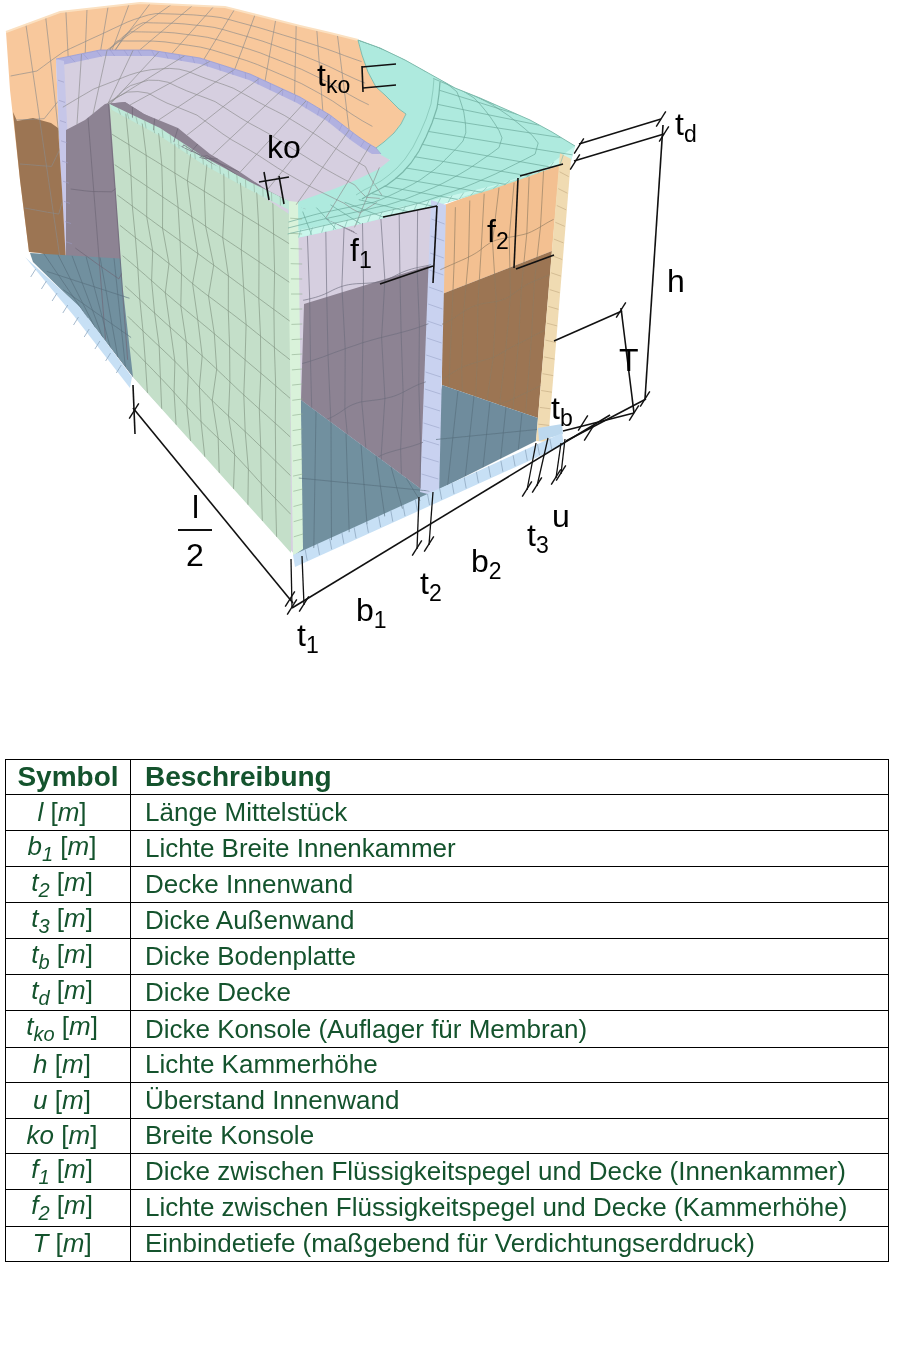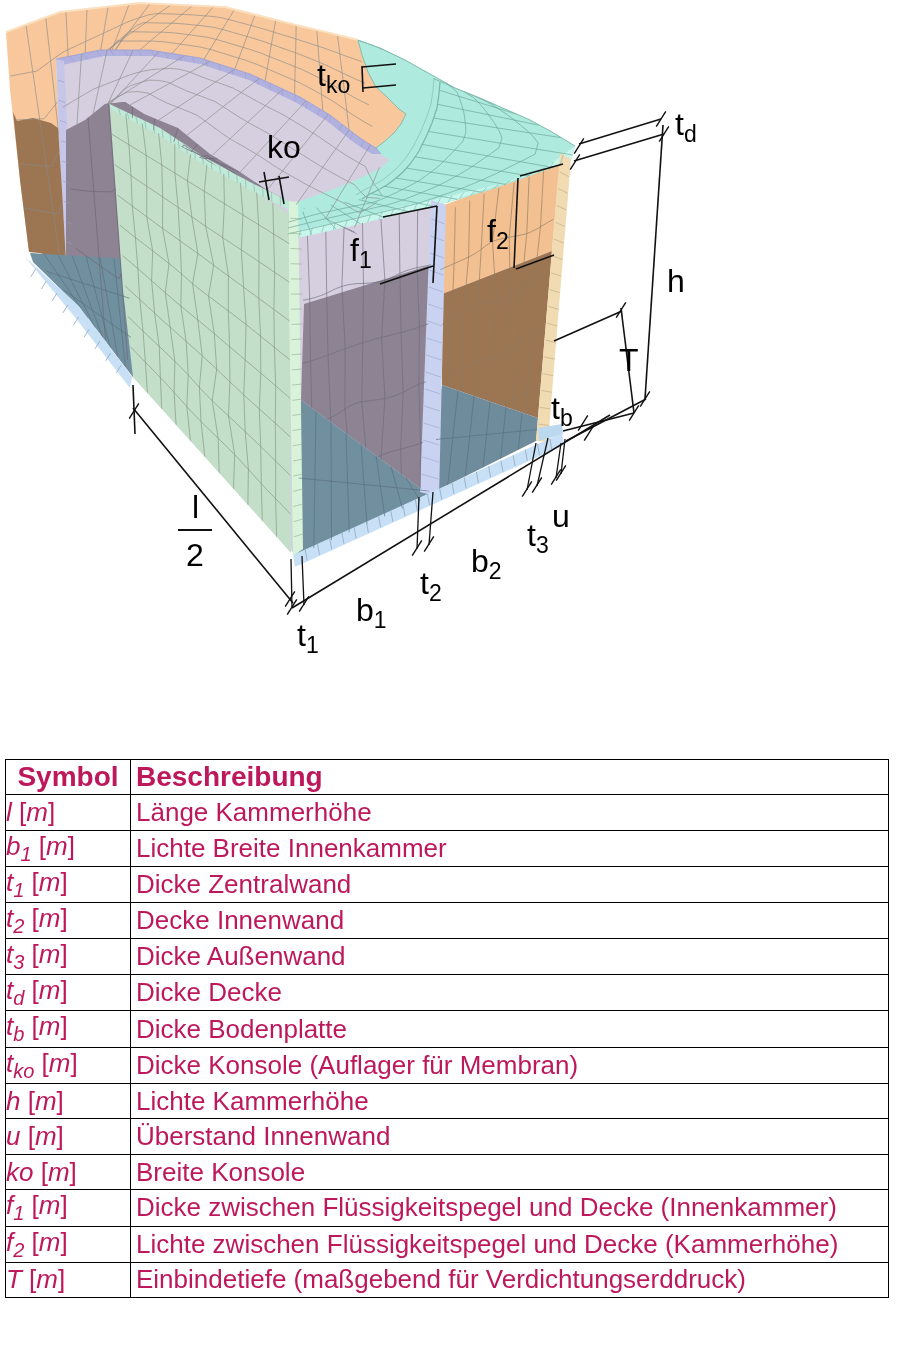--- a/index.html
+++ b/index.html
@@ -1,19 +1,19 @@
 <!DOCTYPE html>
 <html><head><meta charset="utf-8"><style>
 *{margin:0;padding:0;box-sizing:border-box}
 body{width:897px;height:1348px;background:#fff;font-family:"Liberation Sans",sans-serif;position:relative;overflow:hidden}
 table{position:absolute;left:5px;top:759px;width:884px;border-collapse:collapse;table-layout:fixed}
-td{border:1.6px solid #000;font-size:26px;color:#be185d;height:35.5px;padding:0;vertical-align:middle;white-space:nowrap;overflow:hidden}
+td{border:1.6px solid #000;font-size:26px;color:#14532d;height:35.5px;padding:0;vertical-align:middle;white-space:nowrap;overflow:hidden}
 .hd td{height:35px;font-size:28px}
-.c1{width:125px;text-align:left;padding-right:12px}
-.c2{padding-left:5px}
+.c1{width:125px;text-align:center;padding-right:12px}
+.c2{padding-left:14px}
 .hd .c1{text-align:center;padding-right:0}
 sub{font-size:20px}
 </style></head><body>
 <svg width="897" height="740" viewBox="0 0 897 740" style="position:absolute;top:0;left:0">
     <path d="M29.0,252.0 L20.0,180.0 L10.0,90.0 L6.0,32.0 L60.0,12.0 L140.0,3.0 L225.0,7.0 L300.0,26.0 L330.0,33.0 L358.0,40.0 L362.0,55.0 L368.0,72.0 L376.0,87.0 L385.0,95.0 L392.0,102.0 L399.0,109.0 L406.0,114.0 L401.0,124.0 L394.0,133.0 L384.0,142.0 L376.0,148.0 L376.0,148.0 L366.0,142.0 L356.0,135.0 L330.0,115.0 L300.0,97.0 L250.0,74.0 L200.0,58.0 L150.0,50.0 L100.0,50.0 L56.0,59.0 L60.0,160.0 L66.0,262.0 L57.0,258.0 L40.0,253.0 Z" fill="#f8c89c"></path>
     <path d="M56.0,59.0 L100.0,50.0 L150.0,50.0 L200.0,58.0 L250.0,74.0 L300.0,97.0 L330.0,115.0 L356.0,135.0 L366.0,142.0 L376.0,148.0 L390.0,160.0 L437.0,204.0 L434.0,300.0 L421.0,490.0 L296.0,556.0 L133.0,377.0 L127.0,367.0 L80.0,307.0 L66.0,262.0 L60.0,160.0 Z" fill="#d6cfe0"></path>
     <path d="M56.0,59.0 L100.0,50.0 L150.0,50.0 L200.0,58.0 L250.0,74.0 L300.0,97.0 L330.0,115.0 L356.0,135.0 L366.0,142.0 L376.0,148.0 L381.0,154.0 L372.0,154.0 L362.0,148.0 L352.0,141.0 L327.0,121.0 L297.0,103.0 L249.0,80.0 L200.0,64.0 L152.0,56.0 L104.0,56.0 L62.0,65.0 Z" fill="#b1b1e0"></path>
     <path d="M56.0,59.0 L64.0,61.0 L74.0,264.0 L80.0,307.0 L66.0,262.0 L60.0,160.0 Z" fill="#c6c6e8"></path>
     <path d="M13.0,112.0 L17.0,121.0 L33.0,118.0 L51.0,123.0 L58.0,128.0 L62.0,190.0 L66.0,262.0 L57.0,258.0 L40.0,253.0 L29.0,252.0 L20.0,180.0 Z" fill="#9c7553"></path>
     <path d="M66.0,130.0 L85.0,120.0 L105.0,104.0 L125.0,102.0 L144.0,114.0 L160.0,122.0 L160.0,270.0 L133.0,377.0 L80.0,307.0 L66.0,262.0 Z" fill="#8d8393"></path>
@@ -459,45 +459,41 @@
     <text x="186" y="566" font-family="Liberation Sans, sans-serif" font-size="32">2</text>
   </svg>
 <table>
     <tbody>
       <tr class="hd">
         <td class="c1"><b>Symbol</b></td>
         <td class="c2"><b>Beschreibung</b></td>
       </tr>
       <tr>
         <td class="c1"><i>l</i> [<i>m</i>]</td>
-        <td class="c2">Länge Kammerhöhe</td>
+        <td class="c2">Länge Mittelstück</td>
       </tr>
       <tr>
         <td class="c1"><i>b</i><sub><i>1</i></sub> [<i>m</i>]</td>
         <td class="c2">Lichte Breite Innenkammer</td>
       </tr>
       <tr>
-        <td class="c1"><i>t</i><sub><i>1</i></sub> [<i>m</i>]</td>
-        <td class="c2">Dicke Zentralwand</td>
-      </tr>
-      <tr>
         <td class="c1"><i>t</i><sub><i>2</i></sub> [<i>m</i>]</td>
         <td class="c2">Decke Innenwand</td>
       </tr>
       <tr>
         <td class="c1"><i>t</i><sub><i>3</i></sub> [<i>m</i>]</td>
         <td class="c2">Dicke Außenwand</td>
       </tr>
       <tr>
+        <td class="c1"><i>t</i><sub><i>b</i></sub> [<i>m</i>]</td>
+        <td class="c2">Dicke Bodenplatte</td>
+      </tr>
+      <tr>
         <td class="c1"><i>t</i><sub><i>d</i></sub> [<i>m</i>]</td>
         <td class="c2">Dicke Decke</td>
-      </tr>
-      <tr>
-        <td class="c1"><i>t</i><sub><i>b</i></sub> [<i>m</i>]</td>
-        <td class="c2">Dicke Bodenplatte</td>
       </tr>
       <tr>
         <td class="c1"><i>t</i><sub><i>ko</i></sub> [<i>m</i>]</td>
         <td class="c2">Dicke Konsole (Auflager für Membran)</td>
       </tr>
       <tr>
         <td class="c1"><i>h</i> [<i>m</i>]</td>
         <td class="c2">Lichte Kammerhöhe</td>
       </tr>
       <tr>

